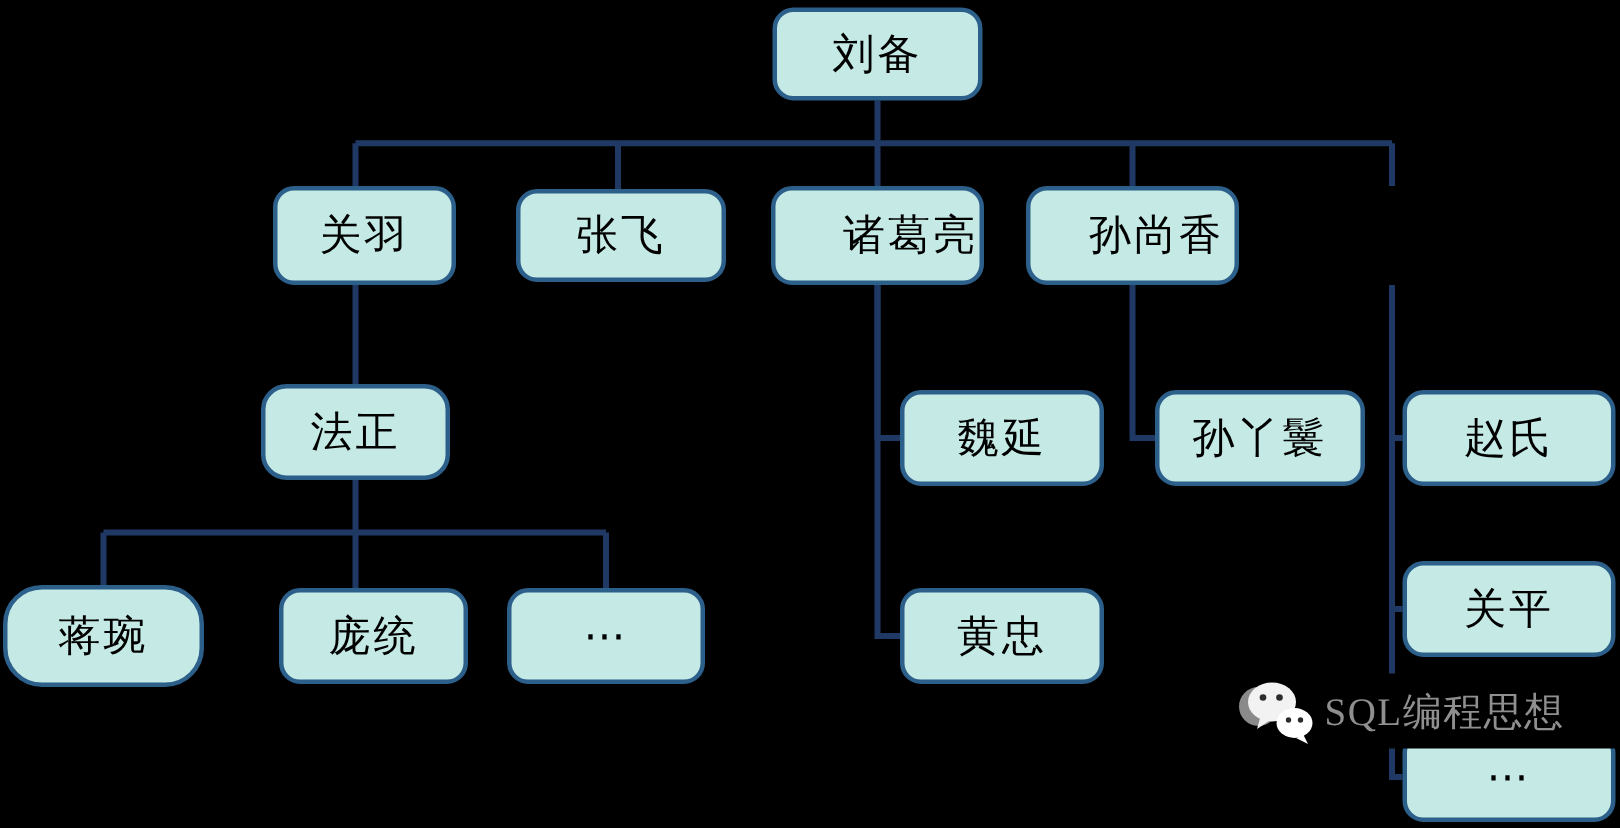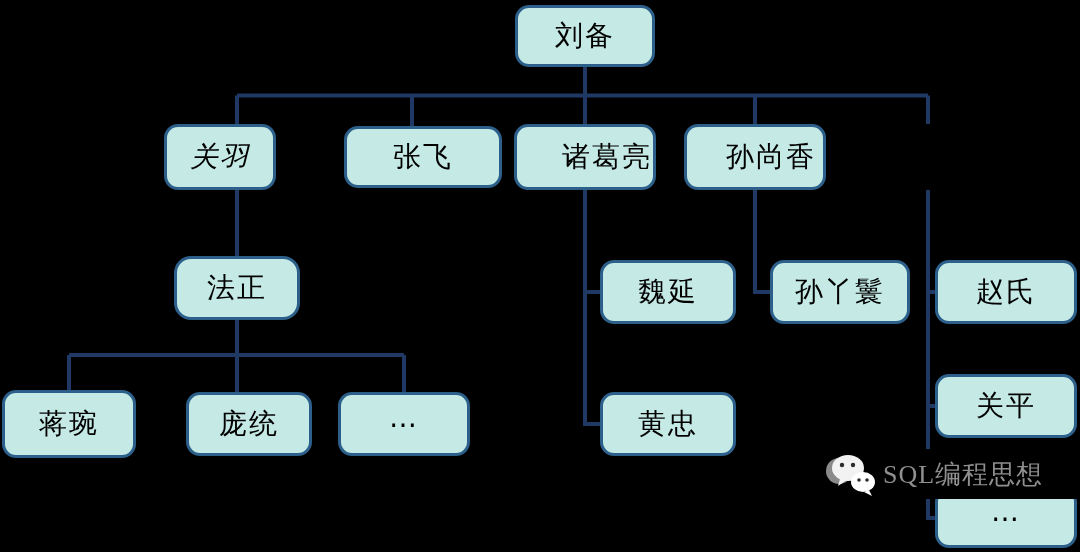--- a/index.html
+++ b/index.html
@@ -65,36 +65,36 @@
       <polyline points="755,190 755,292 770,292" fill="none" stroke="#1f3864" stroke-width="4"></polyline>
       <polyline points="928,190 928,292 935,292" fill="none" stroke="#1f3864" stroke-width="4"></polyline>
       <polyline points="928,190 928,406 935,406" fill="none" stroke="#1f3864" stroke-width="4"></polyline>
       <polyline points="928,190 928,518 935,518" fill="none" stroke="#1f3864" stroke-width="4"></polyline>
     </svg>
 
   <div id="nodes">
       <div class="node" style="left: 515px; top: 5px; width: 140px; height: 62px;">
         <span>刘备</span>
       </div>
-      <div class="node" style="left: 164px; top: 124px; width: 112px; height: 66px; font-style: italic;">
+      <div class="node" style="left: 182px; top: 124px; width: 122px; height: 66px;">
         <span>关羽</span>
       </div>
-      <div class="node" style="left: 344px; top: 126px; width: 158px; height: 62px;">
+      <div class="node" style="left: 344px; top: 126px; width: 140px; height: 62px;">
         <span>张飞</span>
       </div>
       <div class="node" style="left: 514px; top: 124px; width: 142px; height: 66px; padding-left: 44px;">
         <span>诸葛亮</span>
       </div>
       <div class="node" style="left: 684px; top: 124px; width: 142px; height: 66px; padding-left: 32px;">
         <span>孙尚香</span>
       </div>
       <div class="node" style="left: 174px; top: 256px; width: 126px; height: 64px; border-radius: 17px;">
         <span>法正</span>
       </div>
-      <div class="node" style="left: 2px; top: 390px; width: 134px; height: 68px;">
+      <div class="node" style="left: 2px; top: 390px; width: 134px; height: 68px; border-radius: 26px;">
         <span>蒋琬</span>
       </div>
       <div class="node" style="left: 174px; top: 392px; width: 126px; height: 64px; margin-left: 12px;">
         <span>庞统</span>
       </div>
       <div class="node" style="left: 338px; top: 392px; width: 132px; height: 64px;">
         <span>⋯</span>
       </div>
       <div class="node" style="left: 600px; top: 260px; width: 136px; height: 64px;">
         <span>魏延</span>

